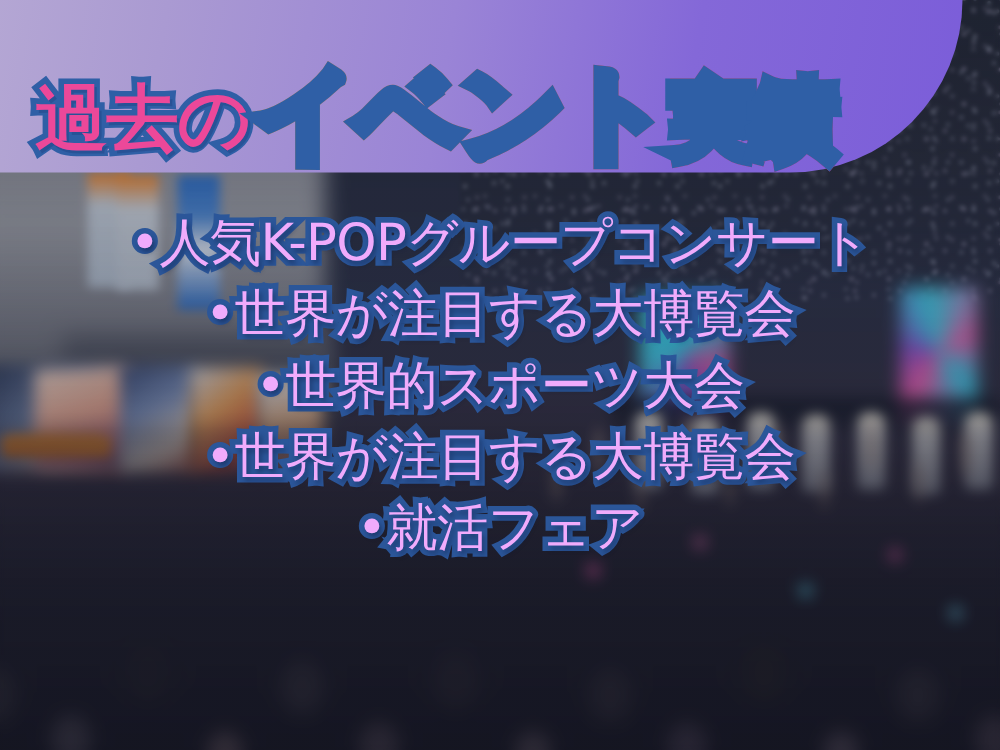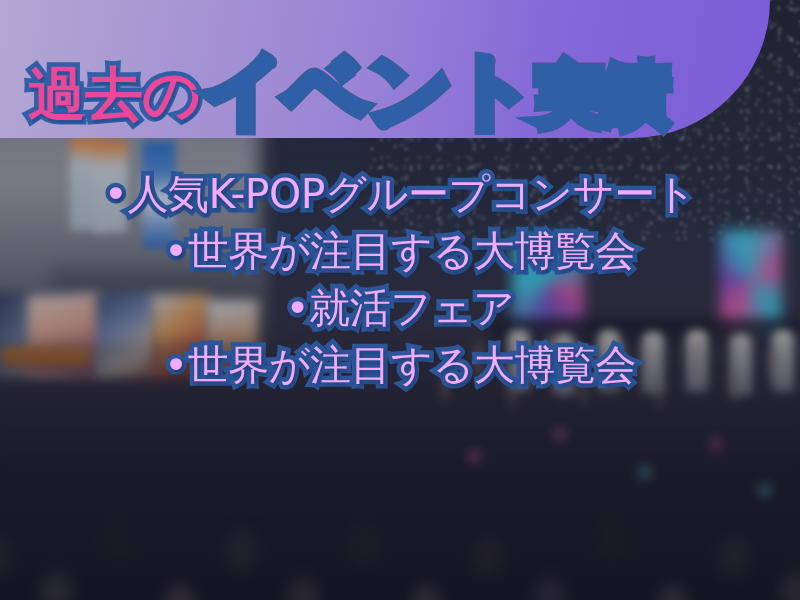--- a/index.html
+++ b/index.html
@@ -367,20 +367,23 @@
   </div>
 
   <div class="list">
     <div class="row">
       <span class="row-text">•人気K-POPグループコンサート</span>
     </div>
     <div class="row">
       <span class="row-text">•世界が注目する大博覧会</span>
     </div>
     <div class="row">
+      <span class="row-text">•世界的スポーツ大会</span>
+    </div>
+    <div class="row">
+      <span class="row-text">•世界が注目する大博覧会</span>
+    </div>
+    <div class="row">
       <span class="row-text">•就活フェア</span>
     </div>
-    <div class="row">
-      <span class="row-text">•世界が注目する大博覧会</span>
-    </div>
   </div>
 
 </div>
 
 </body></html>

